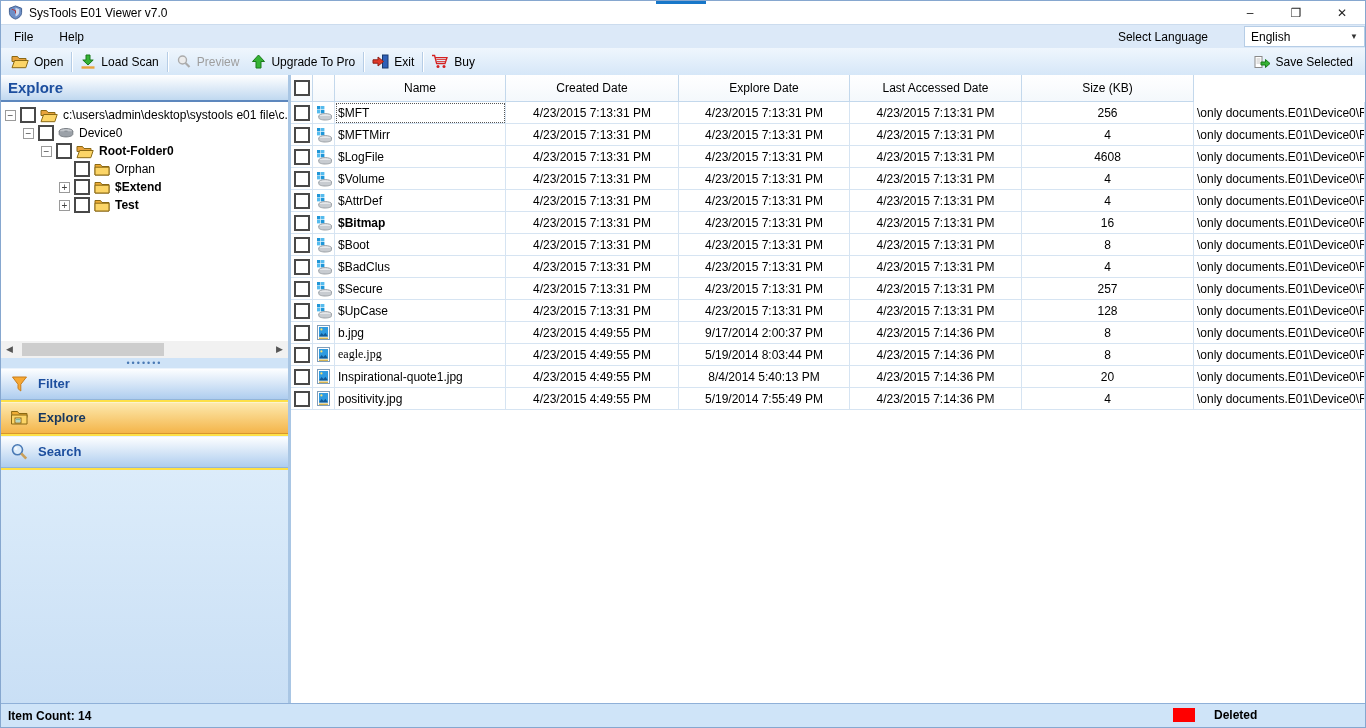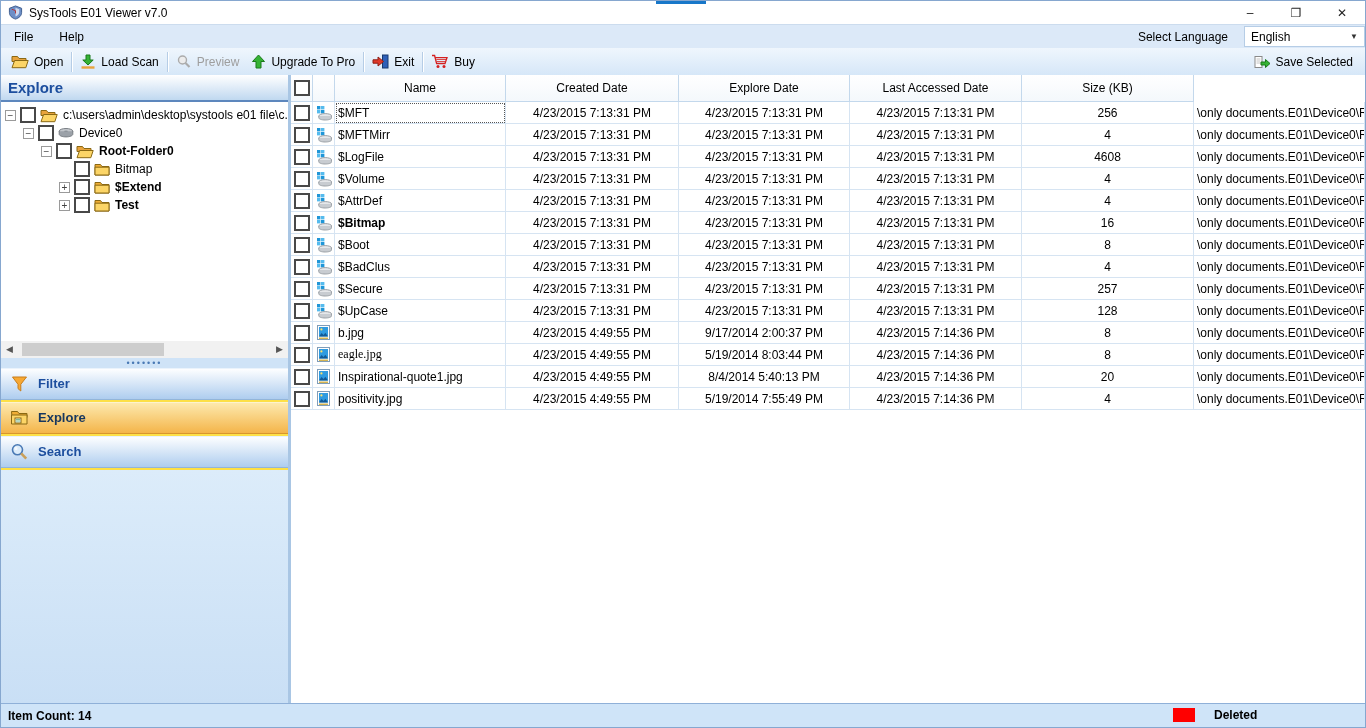--- a/index.html
+++ b/index.html
@@ -13,21 +13,21 @@
   .top-accent{position:absolute;top:0;left:655px;width:50px;height:3px;}
   .app-icon{margin:0 6px 0 7px;display:flex;align-items:center;}
   .title-text{font-size:12px;}
   .win-controls{margin-left:auto;display:flex;height:100%;}
   .win-btn{width:46px;display:flex;align-items:center;justify-content:center;font-size:12px;color:#222;}
   
   .menubar{height:23px;background:#dce9f8;display:flex;align-items:center;border-top:1px solid #ccdcee;}
   .menu-item{padding:0 13px;font-size:12px;}
   .lang-label{margin-left:auto;padding-right:16px;font-size:12px;}
   .lang-select{width:121px;height:21px;background:#fff;display:flex;align-items:center;
-    justify-content:space-between;padding:0 6px;border:1px solid #b6cde6;box-sizing:border-box;}
+    justify-content:space-between;padding:0 6px;border:1px solid #b6cde6;box-sizing:border-box;margin-left:20px;}
   .lang-caret{font-size:8px;color:#333;}
   
   .toolbar{height:27px;background:linear-gradient(#eff6fd,#d6e7f8);border-bottom:1px solid #b2cbe6;
     display:flex;align-items:center;padding:0 4px;}
   .tb-btn{display:flex;align-items:center;gap:5px;padding:2px 6px;white-space:nowrap;}
   .tb-btn.disabled{color:#9e9e9e;}
   .tb-sep{width:1px;height:20px;background:#b6cde6;box-shadow:1px 0 0 #fff;margin:0 2px;}
   .save-btn{margin-left:auto;display:flex;align-items:center;gap:5px;padding:2px 8px;}
   .icon{display:inline-flex;align-items:center;line-height:0;}
   
@@ -227,21 +227,21 @@
           </div>
           <div class="tree-item" style="padding-left: 58px;">
             <span class="exp-spacer"></span>
             <span class="cb"></span>
             <span class="icon">
               <svg width="16" height="13" viewBox="0 0 16 13">
                 <path d="M1 1.5h5.5L8 3.5h7V12H1z" fill="#f0ad35" stroke="#8a6914"></path>
                 <path d="M1 4.2h14V12H1z" fill="#fcd567" stroke="#8a6914"></path>
               </svg>
             </span>
-            <span class="tree-label">Bitmap</span>
+            <span class="tree-label">Orphan</span>
           </div>
           <div class="tree-item" style="padding-left: 58px;">
             <span class="exp">+</span>
             <span class="cb"></span>
             <span class="icon">
               <svg width="16" height="13" viewBox="0 0 16 13">
                 <path d="M1 1.5h5.5L8 3.5h7V12H1z" fill="#f0ad35" stroke="#8a6914"></path>
                 <path d="M1 4.2h14V12H1z" fill="#fcd567" stroke="#8a6914"></path>
               </svg>
             </span>

